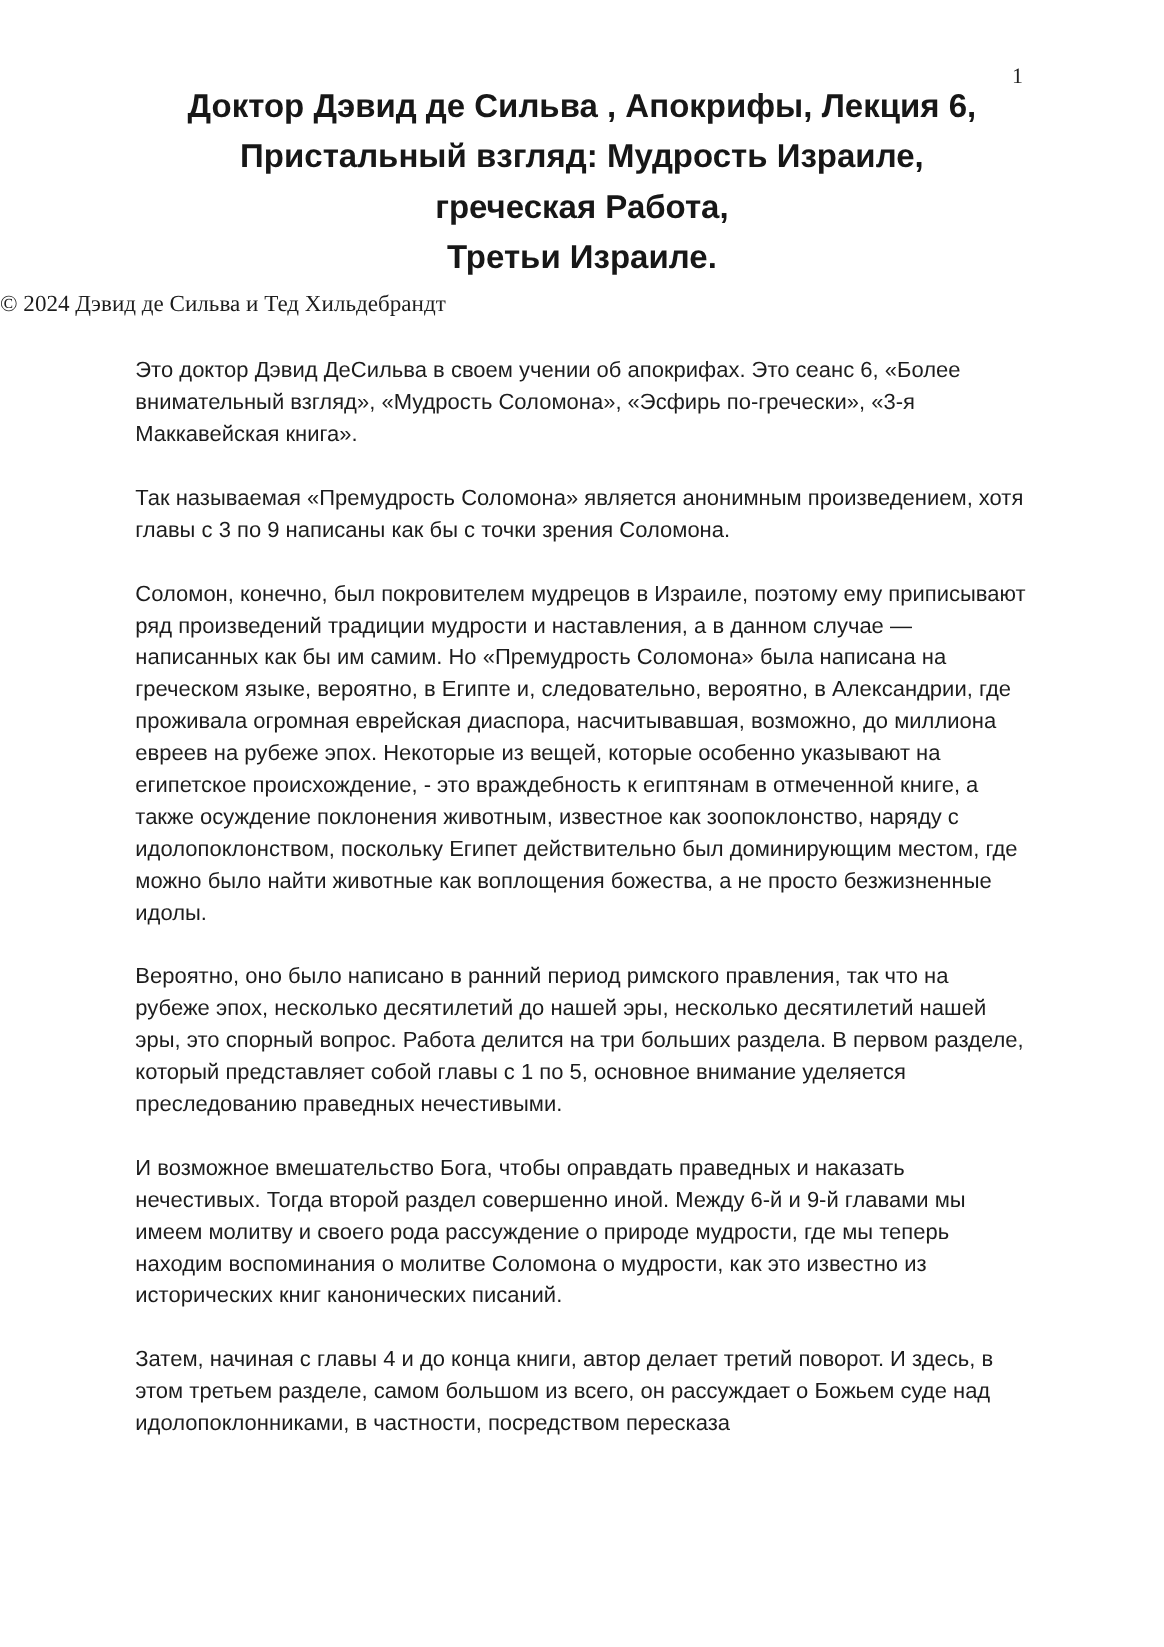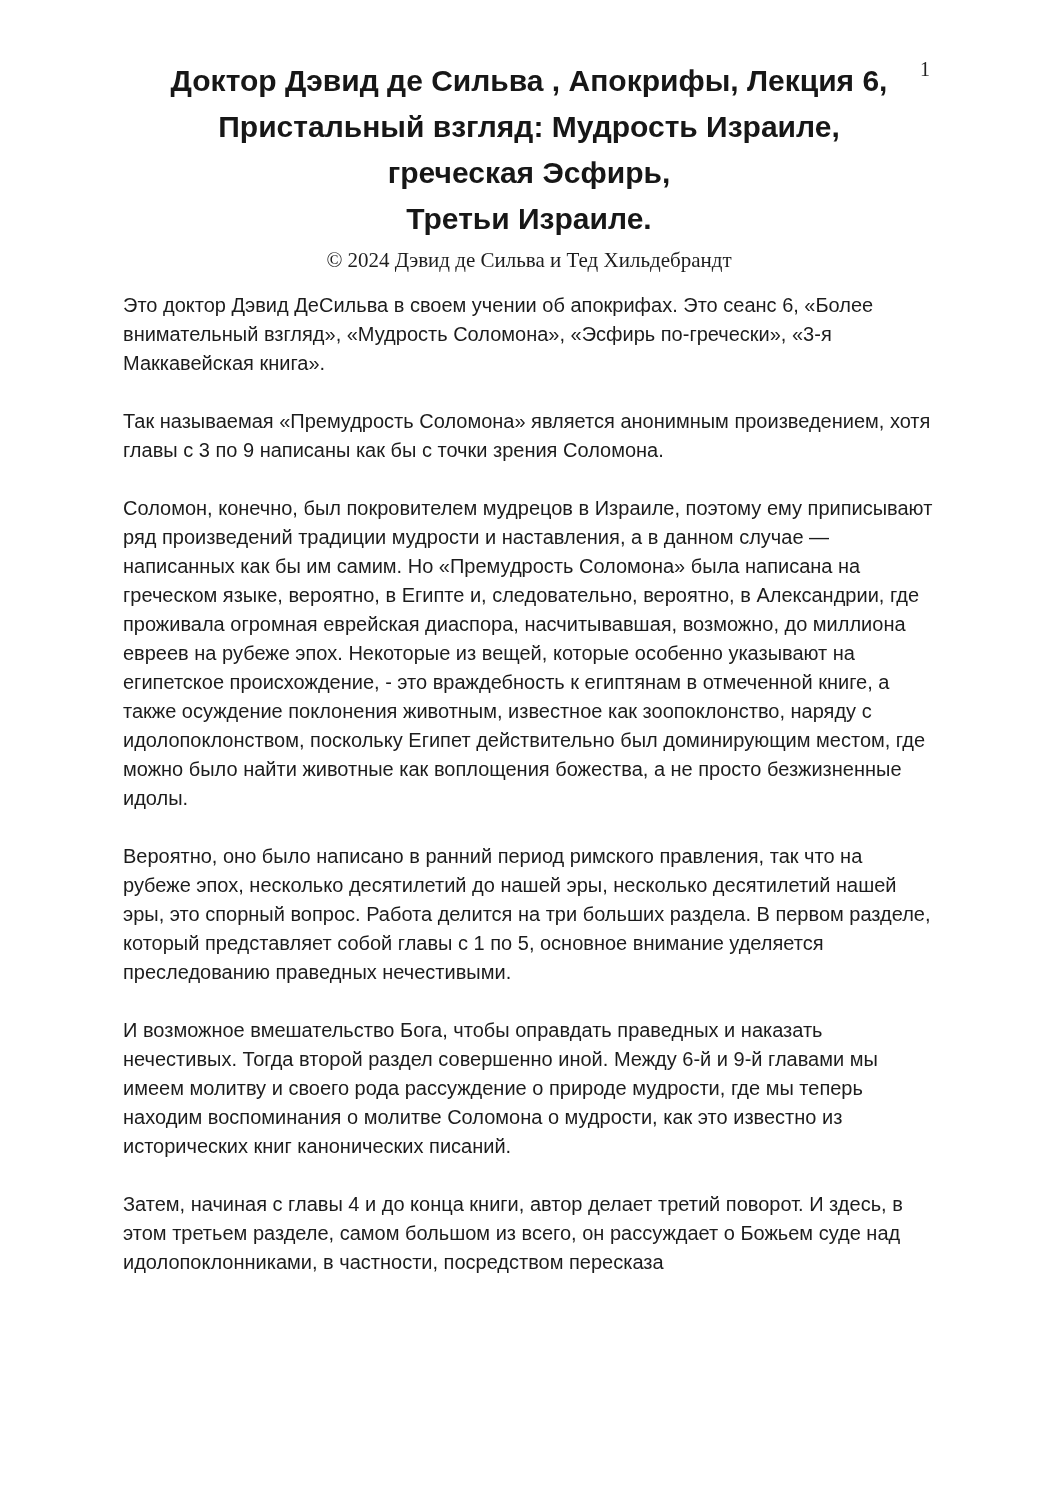--- a/index.html
+++ b/index.html
@@ -20,59 +20,59 @@
   }
   .page-number {
     position: absolute;
     top: 58px;
     right: 128px;
     font-family: "Liberation Serif", serif;
     font-size: 20px;
     color: #222;
   }
   .title-block {
-    margin: 58px auto 0 auto;
+    margin: 74px auto 0 auto;
     width: 860px;
     text-align: center;
     font-weight: bold;
     font-size: 30px;
     line-height: 46px;
     color: #171717;
   }
   .copyright {
     margin: 6px auto 0 auto;
-    text-align: center;
+    text-align: left;
     font-family: "Liberation Serif", serif;
     font-weight: normal;
     font-size: 21px;
     color: #1d1d1d;
   }
   .content {
-    margin: 18px auto 0 auto;
+    margin: 34px auto 0 auto;
     width: 812px;
     font-size: 20px;
     line-height: 29px;
     text-align: left;
     color: #1c1c1c;
   }
   .content p {
     margin: 0 0 29px 0;
   }
 </style>
 </head>
 <body>
 
 <div class="page">
 
   <div class="page-number">1</div>
 
   <div class="title-block">
     <div>Доктор Дэвид де Сильва , Апокрифы, Лекция 6,</div>
     <div>Пристальный взгляд: Мудрость Израиле,</div>
-    <div>греческая Эсфирь,</div>
+    <div>греческая Работа,</div>
     <div>Третьи Израиле.</div>
   </div>
 
   <div class="copyright">© 2024 Дэвид де Сильва и Тед Хильдебрандт</div>
 
   <div class="content">
     <p>Это доктор Дэвид ДеСильва в своем учении об апокрифах. Это сеанс 6, «Более внимательный взгляд», «Мудрость Соломона», «Эсфирь по-гречески», «3-я Маккавейская книга».</p>
     <p>Так называемая «Премудрость Соломона» является анонимным произведением, хотя главы с 3 по 9 написаны как бы с точки зрения Соломона.</p>
     <p>Соломон, конечно, был покровителем мудрецов в Израиле, поэтому ему приписывают ряд произведений традиции мудрости и наставления, а в данном случае — написанных как бы им самим. Но «Премудрость Соломона» была написана на греческом языке, вероятно, в Египте и, следовательно, вероятно, в Александрии, где проживала огромная еврейская диаспора, насчитывавшая, возможно, до миллиона евреев на рубеже эпох. Некоторые из вещей, которые особенно указывают на египетское происхождение, - это враждебность к египтянам в отмеченной книге, а также осуждение поклонения животным, известное как зоопоклонство, наряду с идолопоклонством, поскольку Египет действительно был доминирующим местом, где можно было найти животные как воплощения божества, а не просто безжизненные идолы.</p>
     <p>Вероятно, оно было написано в ранний период римского правления, так что на рубеже эпох, несколько десятилетий до нашей эры, несколько десятилетий нашей эры, это спорный вопрос. Работа делится на три больших раздела. В первом разделе, который представляет собой главы с 1 по 5, основное внимание уделяется преследованию праведных нечестивыми.</p>

